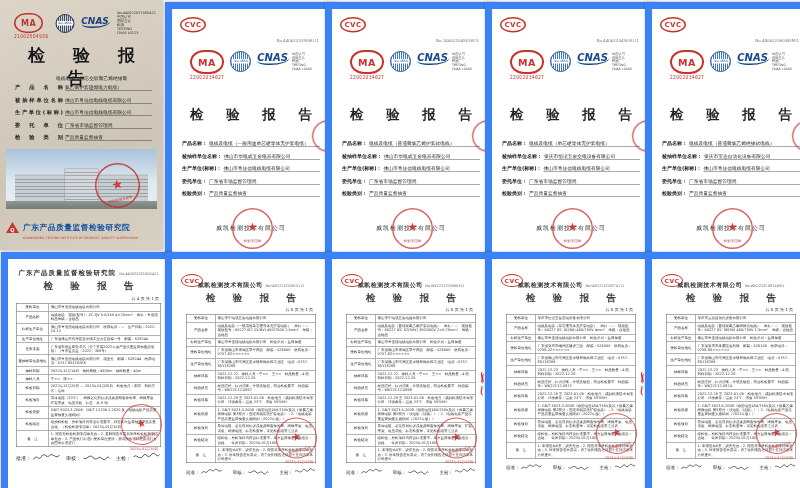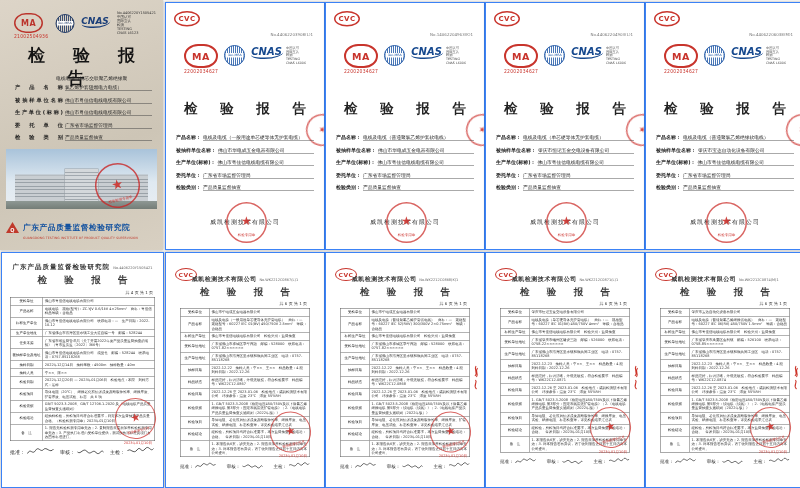--- a/index.html
+++ b/index.html
@@ -2,21 +2,21 @@
 <html><head>
 <meta charset="utf-8">
 <style>
   html,body{margin:0;padding:0;}
   body{
     width:800px;height:488px;position:relative;overflow:hidden;
     background:#f7f6f4;
     font-family:"DejaVu Sans","Liberation Sans",sans-serif;
     color:#222;
   }
-  .doc{position:absolute;background:#fff;box-shadow:0 0 2px rgba(0,0,0,.28);overflow:hidden;border:1px solid #3b82f6;}
+  .doc{position:absolute;background:#fff;box-shadow:0 0 2px rgba(0,0,0,.28);overflow:hidden;border:7px solid #3b82f6;}
   .inner{transform:scale(.5);transform-origin:0 0;position:relative;}
 
   
   #photo-doc{left:0;top:0;width:163px;height:250px;border:none;}
   .certs-wrap>section{top:2px;width:158px;height:246px;}
   .certs-wrap>section:nth-of-type(1){left:165px}
   .certs-wrap>section:nth-of-type(2){left:325px}
   .certs-wrap>section:nth-of-type(3){left:485px}
   .certs-wrap>section:nth-of-type(4){left:645px;width:155px}
   #inst-report{left:1px;top:252px;width:161px;height:234px;}

